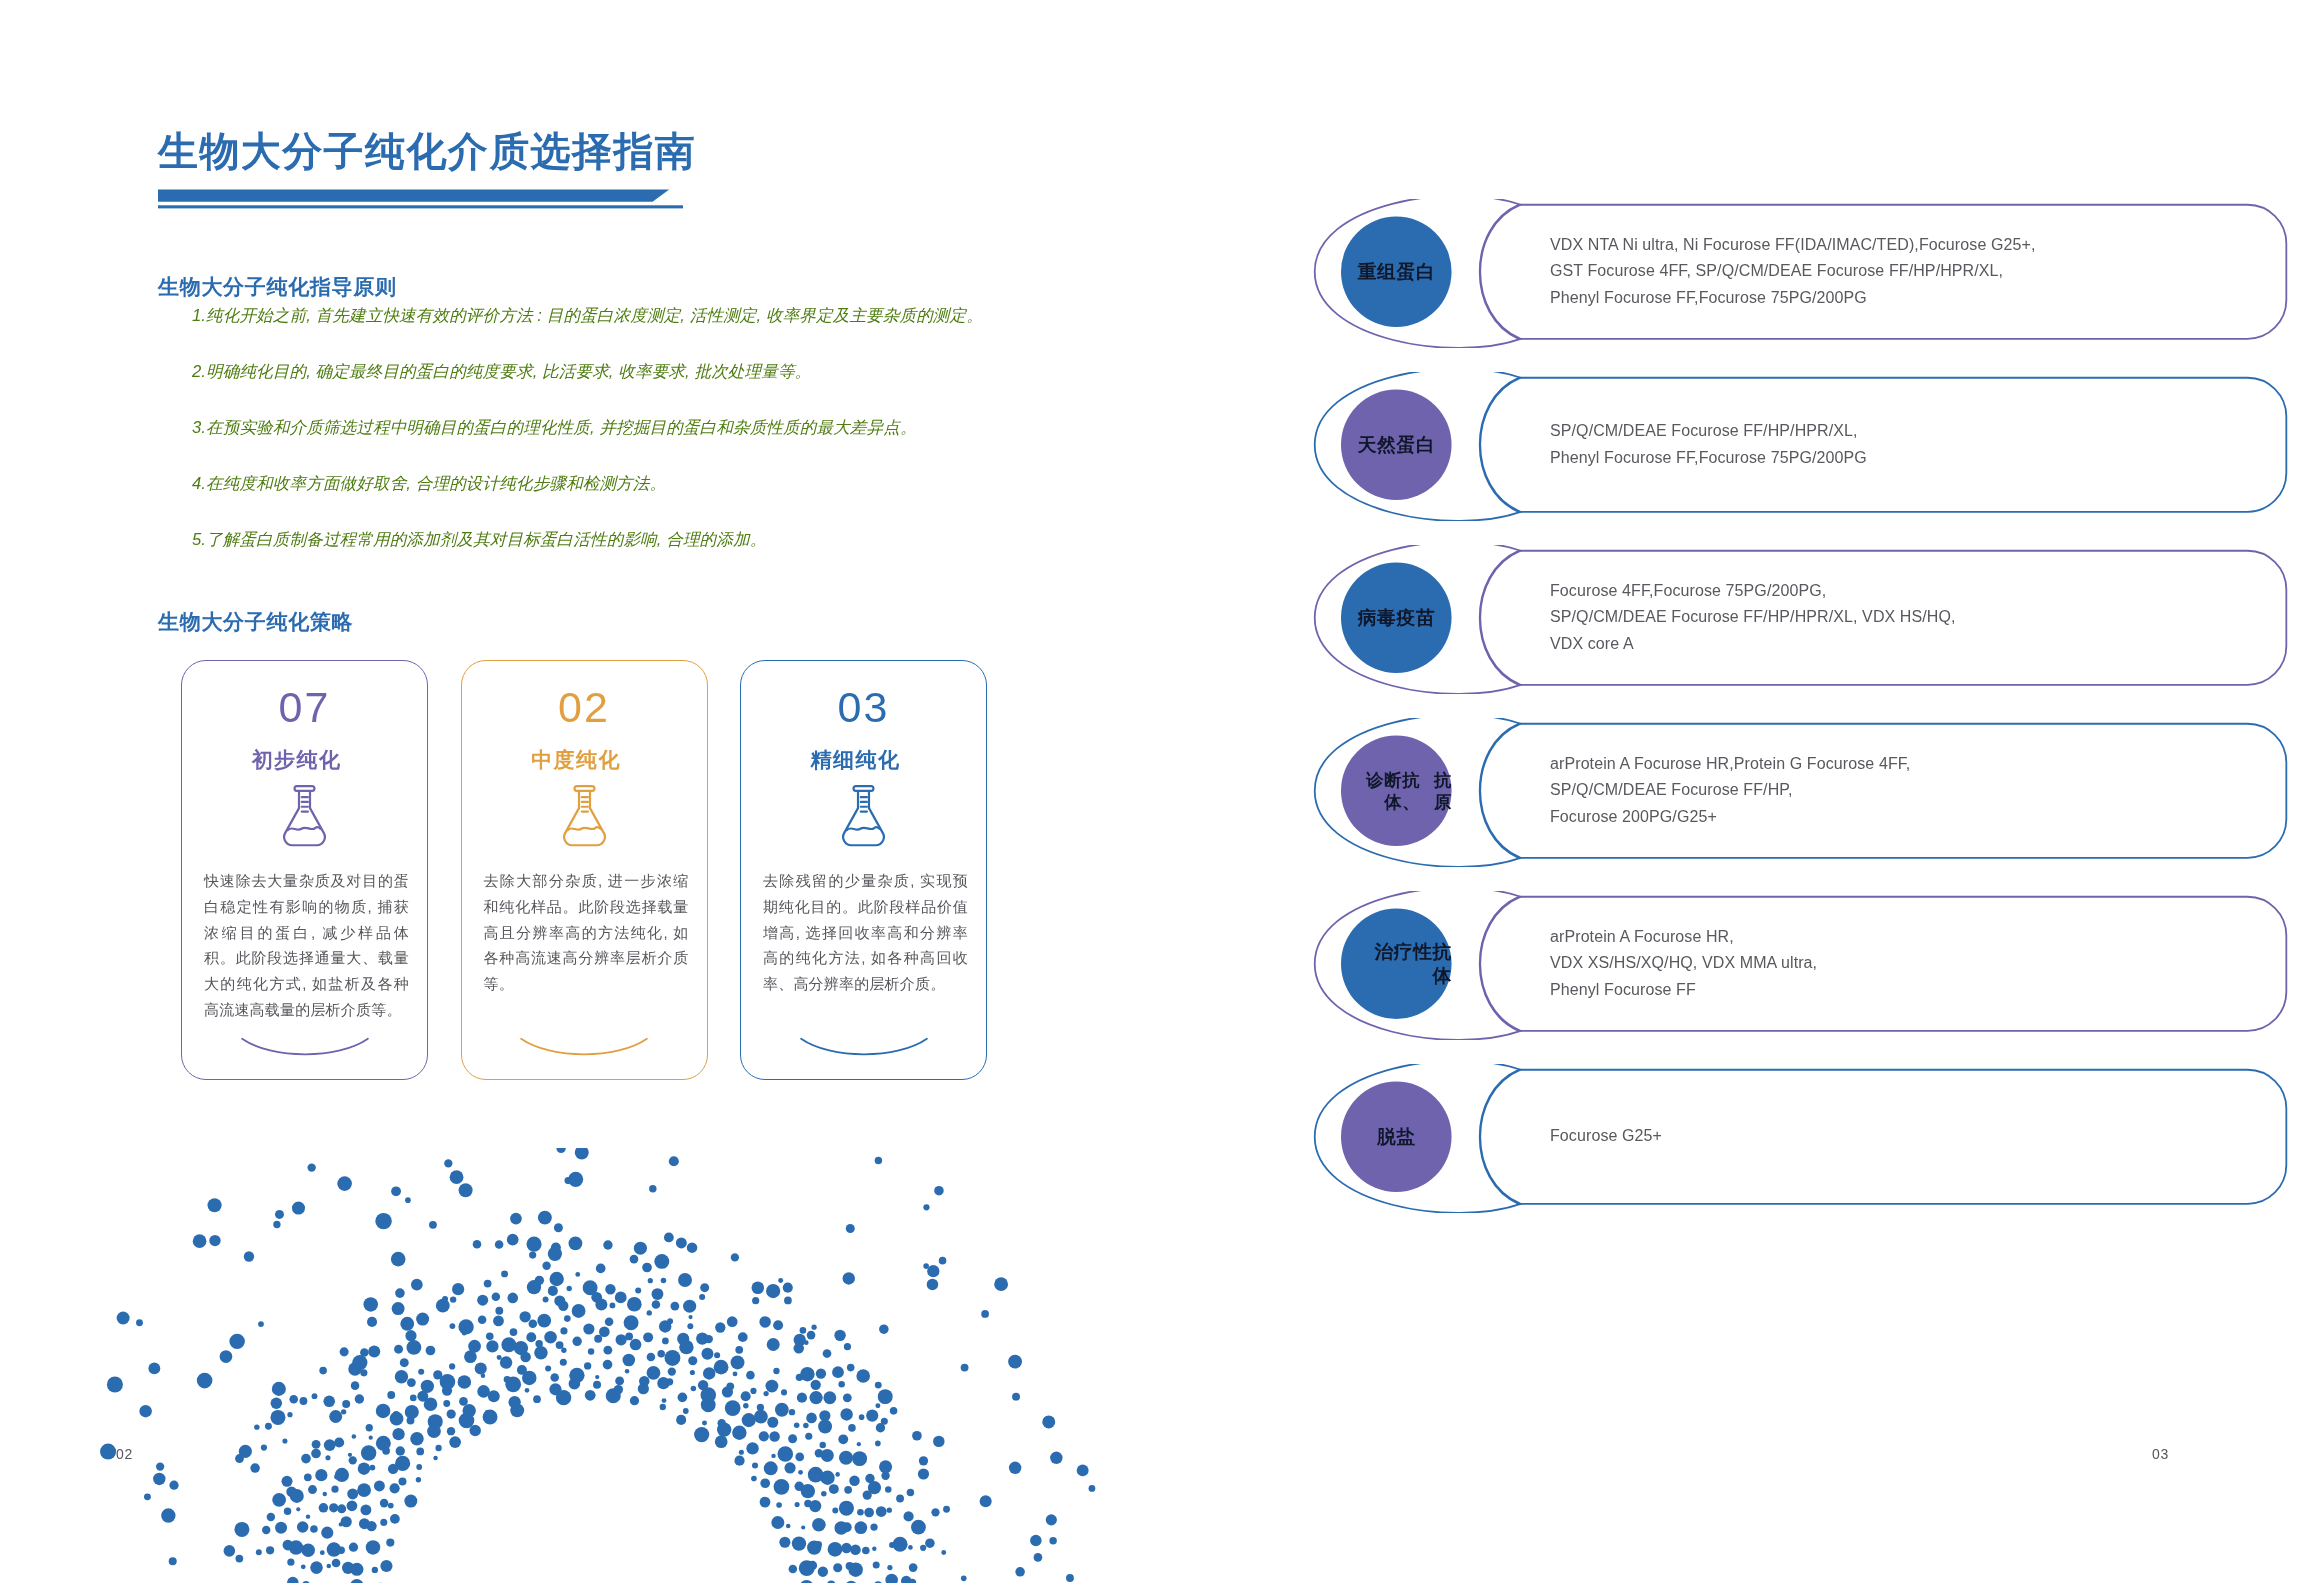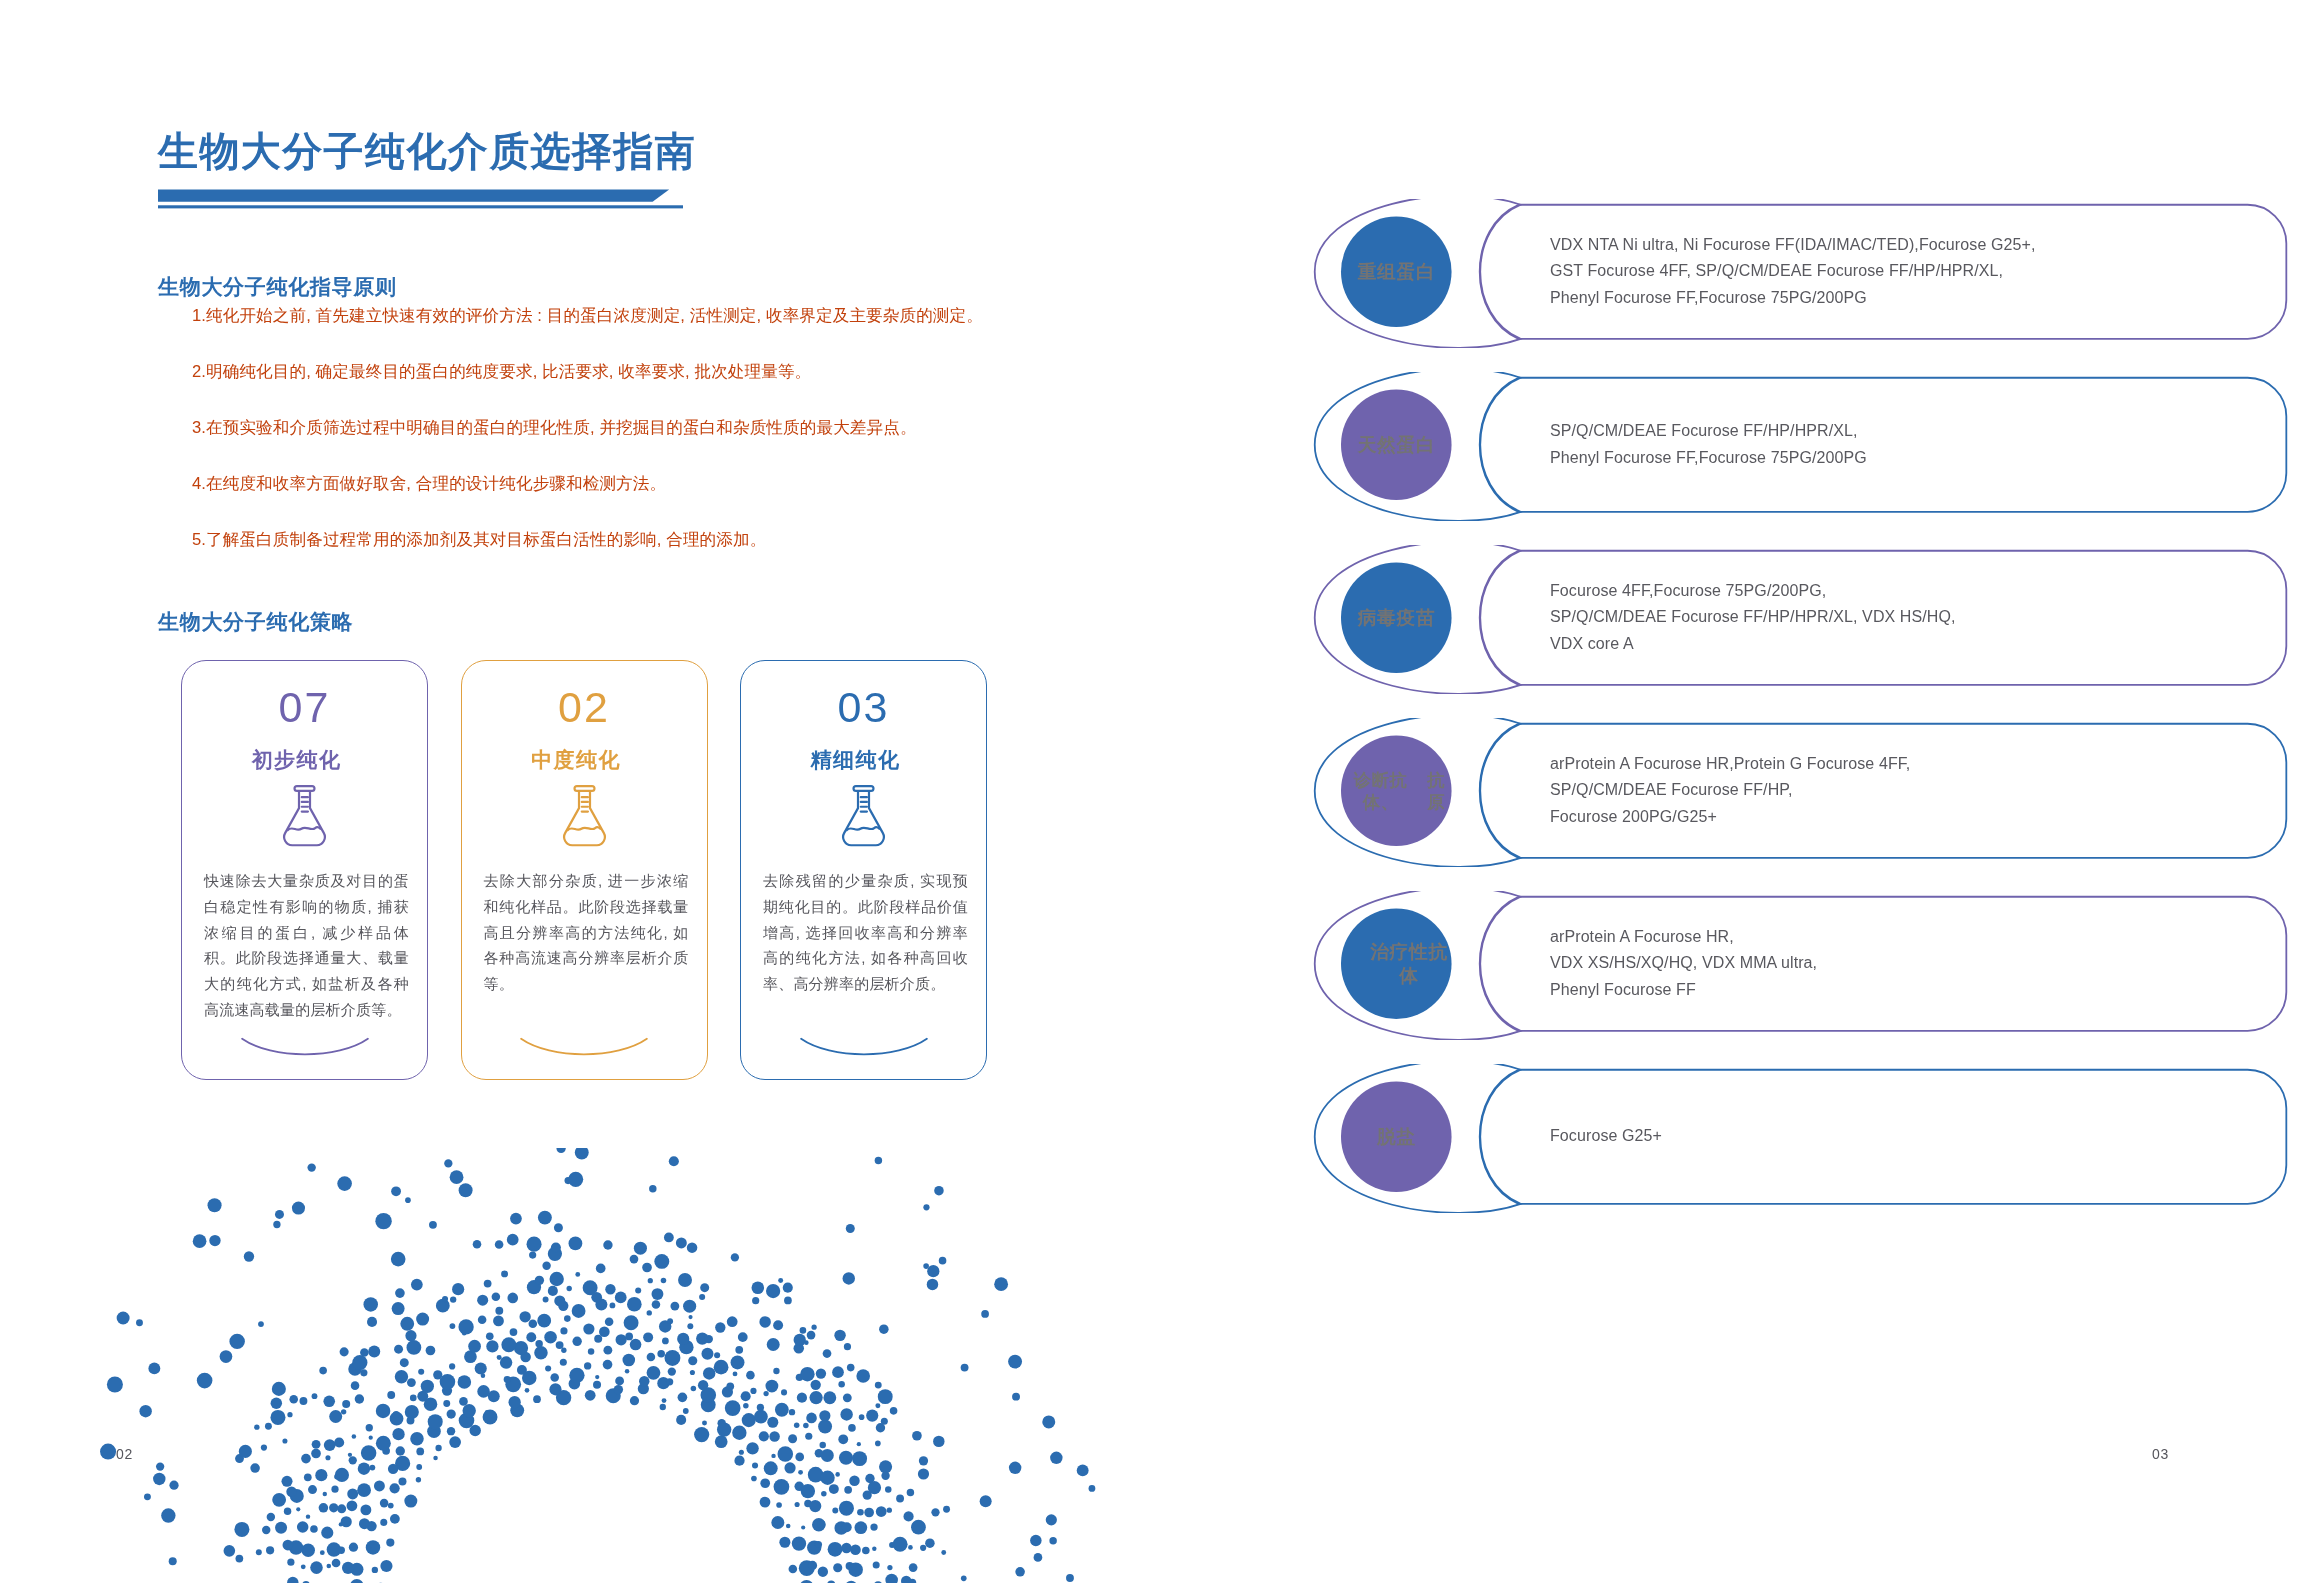--- a/index.html
+++ b/index.html
@@ -24,22 +24,22 @@
 
   .sec-head{
     position:absolute;font-size:21px;font-weight:bold;color:#2b6cb0;
     letter-spacing:0.7px;white-space:nowrap;
   }
   .sec-head.a{left:158px;top:256px;}
   .sec-head.b{left:158px;top:591px;}
 
   .principles{position:absolute;left:192px;top:304px;width:899px;}
   .principle{
-    font-size:16.6px;color:#c2410c;line-height:1.5;
-    margin:0 0 31px 0;letter-spacing:0.1px;
+    font-size:16.6px;color:#4d7c0f;line-height:1.5;
+    margin:0 0 31px 0;letter-spacing:0.1px;font-style:italic;
   }
 
   
   .cards{position:absolute;left:181px;top:660px;display:flex;gap:32.5px;}
   .card{
     width:247px;height:420px;
     border:1.7px solid #6f63ad;border-radius:25px;
     background:#fff;position:relative;
     box-sizing:border-box;
   }
@@ -76,22 +76,22 @@
   .pagenum.r{left:2152px;top:1446px;}
 
   
   .right{position:absolute;left:1264px;top:0;width:1055px;height:1584px;}
   .rows{position:absolute;left:30px;top:199px;width:1002px;}
   .row{position:relative;height:173px;}
   .row-svg{position:absolute;left:0;top:0;}
   .row-label{
     position:absolute;left:33px;top:0;width:138px;height:138px;
     display:flex;align-items:center;justify-content:center;
-    color:#737373;font-size:18.7px;font-weight:bold;
-    line-height:1.28;text-align:center;letter-spacing:0.7px;
+    color:#0f172a;font-size:18.7px;font-weight:bold;
+    line-height:1.28;text-align:right;letter-spacing:0.7px;
     pointer-events:none;
   }
   .row-label.two{font-size:17.3px;}
   .row-text{
     position:absolute;left:256px;top:0;width:608px;height:138px;
     display:flex;flex-direction:column;justify-content:center;
     font-size:16px;line-height:1.66;color:#58585e;letter-spacing:0.1px;
   }
 </style>
 </head>

